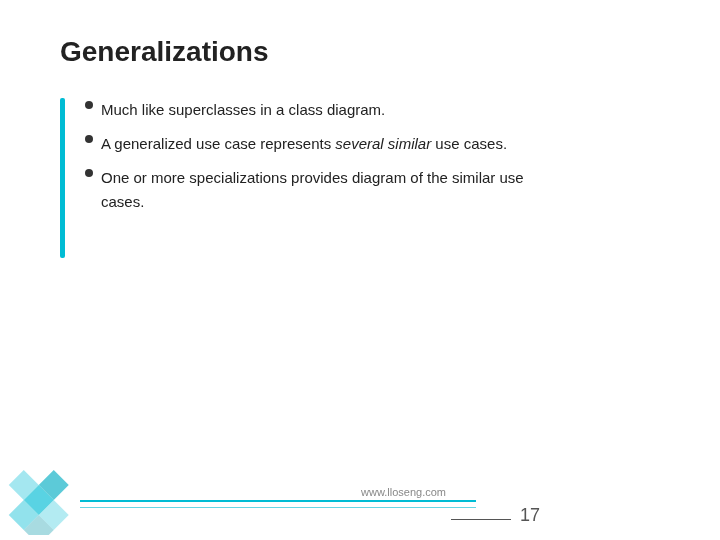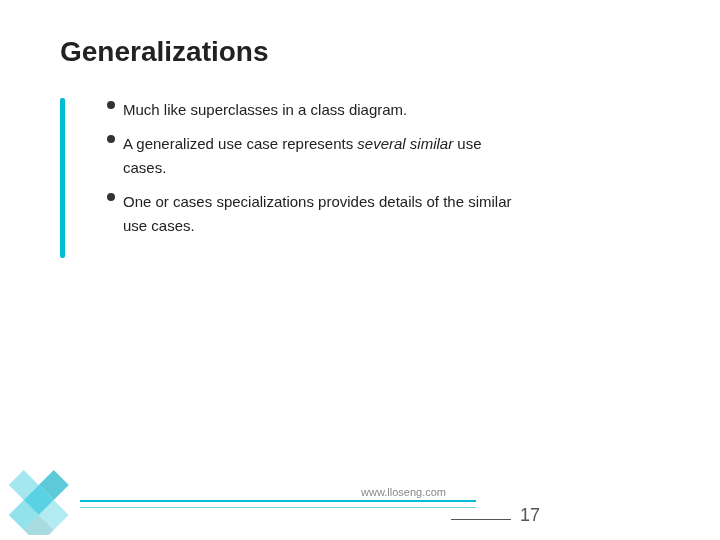--- a/index.html
+++ b/index.html
@@ -27,21 +27,20 @@
       color: #222222;
       margin-bottom: 30px;
       padding-left: 10px;
     }
 
     .content-area {
       display: flex;
       flex-direction: row;
       align-items: stretch;
       padding-left: 10px;
-      gap: 22px;
     }
 
     .left-bar {
       width: 5px;
       background: #00bcd4;
       border-radius: 2px;
       margin-right: 20px;
       flex-shrink: 0;
       min-height: 160px;
     }
@@ -173,21 +172,21 @@
       <div class="bullet-item">
         <div class="bullet-dot"></div>
         <div class="bullet-text">
           A generalized use case represents <span class="italic">several similar</span> use cases.
         </div>
       </div>
 
       <div class="bullet-item">
         <div class="bullet-dot"></div>
         <div class="bullet-text">
-          One or cases specializations provides details of the similar use cases.
+          One or more specializations provides diagram of the similar use cases.
         </div>
       </div>
 
     </div>
   </div>
 
   <div class="bottom-decoration">
 
     <div class="cyan-line-1"></div>
     <div class="cyan-line-2"></div>

